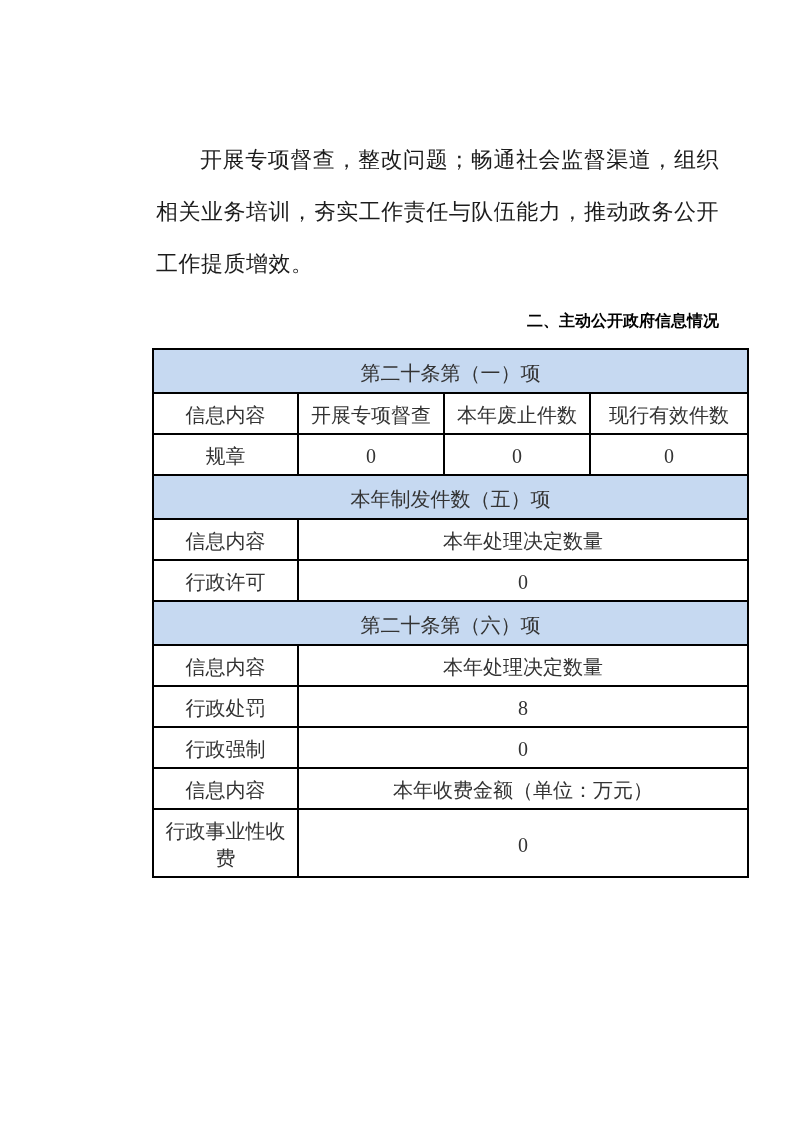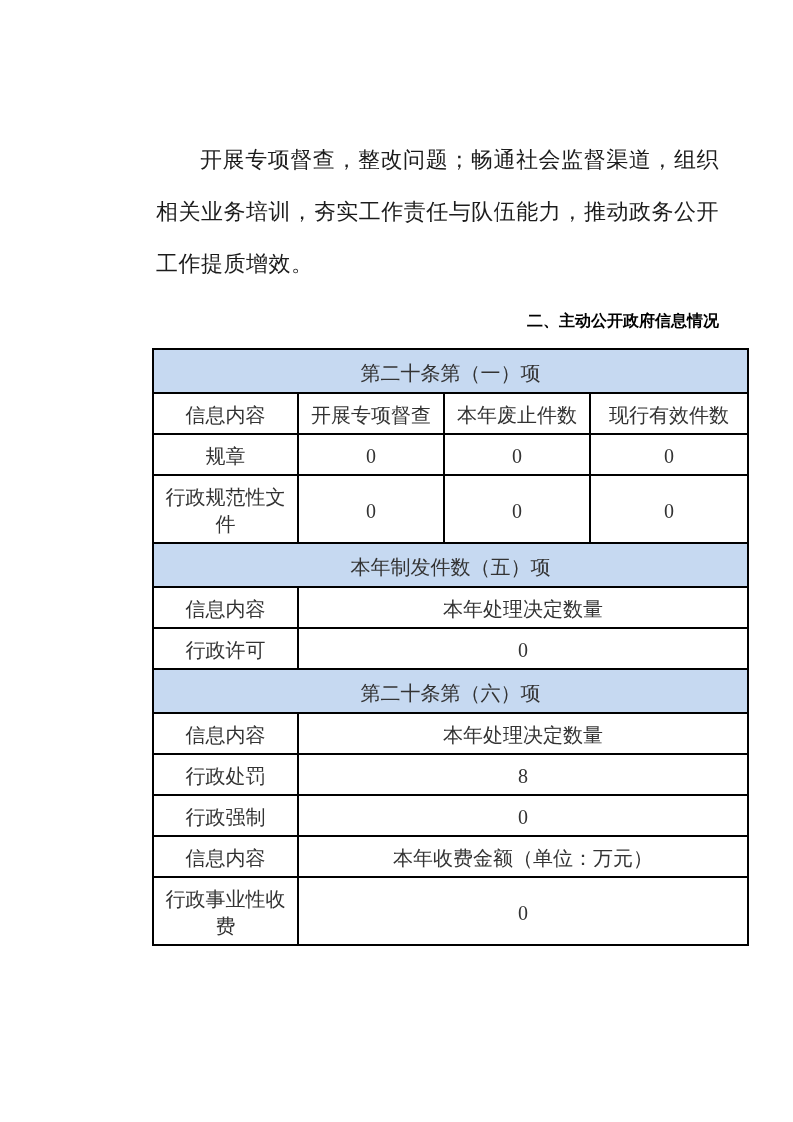--- a/index.html
+++ b/index.html
@@ -89,26 +89,20 @@
           <td>开展专项督查</td>
           <td>本年废止件数</td>
           <td>现行有效件数</td>
         </tr>
         <tr class="cells">
           <td>规章</td>
           <td>0</td>
           <td>0</td>
           <td>0</td>
         </tr>
-        <tr class="cells">
-          <td>行政规范性文件</td>
-          <td>0</td>
-          <td>0</td>
-          <td>0</td>
-        </tr>
 
         <tr class="band">
           <td colspan="4">本年制发件数（五）项</td>
         </tr>
         <tr class="cells">
           <td>信息内容</td>
           <td colspan="3">本年处理决定数量</td>
         </tr>
         <tr class="cells">
           <td>行政许可</td>

